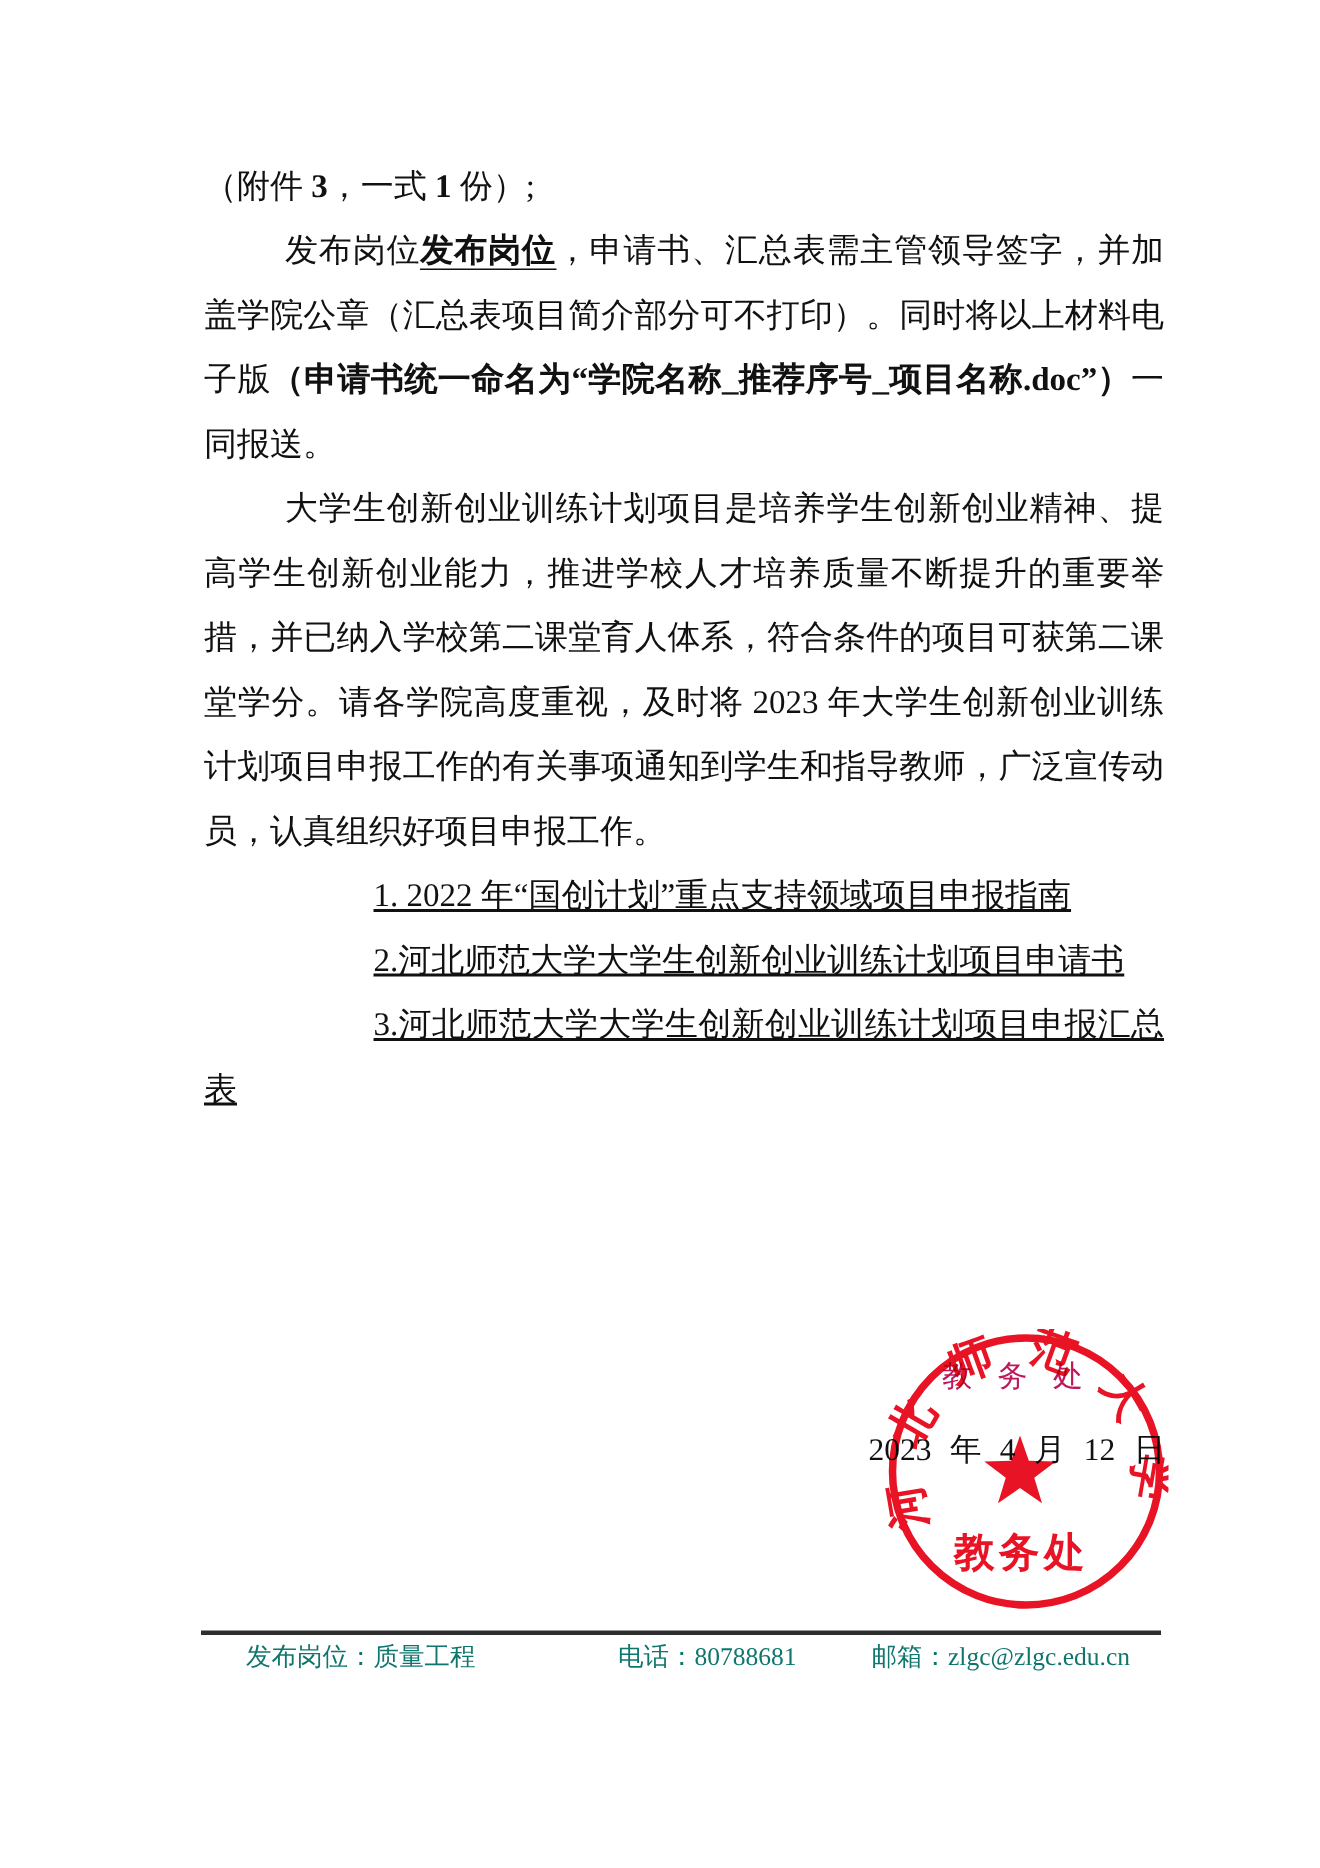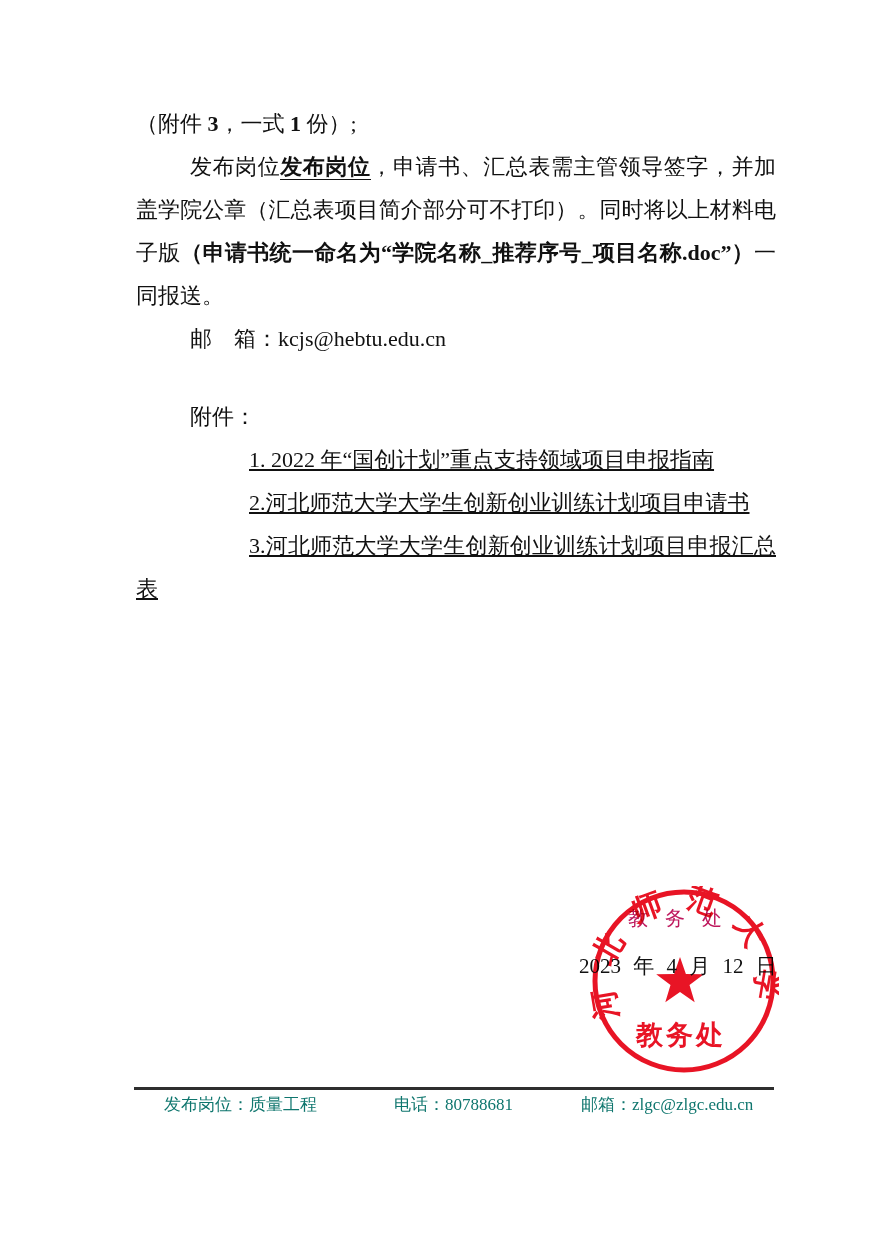--- a/index.html
+++ b/index.html
@@ -44,43 +44,38 @@
   .footer-rule{
     position:absolute;left:118px;top:1087px;width:640px;height:3px;
     background:#2e2e2e;
   }
   .footer-text{
     position:absolute;top:1093px;left:0;width:880px;height:24px;
     font-size:17px;color:#0f766e;
   }
   .footer-text span{position:absolute;top:0;white-space:nowrap;}
   .footer-pos{left:148px;}
-  .footer-phone{left:378px;text-align:right;}
+  .footer-phone{left:396px;text-align:right;}
   .footer-email{left:565px;}
 </style>
 </head>
 <body>
 
 <div class="page">
 
   <div class="doc-body">
 
     <p class="para"><span>（附件 </span><span class="bold">3</span><span>，一式 </span><span class="bold">1</span><span> 份）;</span></p>
 
     <p class="para indent"><span>发布岗位</span><span class="bold-underline">发布岗位</span><span>，申请书、汇总表需主管领导签字，并加盖学院公章（汇总表项目简介部分可不打印）。同时将以上材料电子版</span><span class="bold">（申请书统一命名为“学院名称_推荐序号_项目名称.doc”）</span><span>一同报送。</span></p>
 
+    <p class="para indent">大学生创新创业训练计划项目是培养学生创新创业精神、提高学生创新创业能力，推进学校人才培养质量不断提升的重要举措，并已纳入学校第二课堂育人体系，符合条件的项目可获第二课堂学分。请各学院高度重视，及时将 2023 年大学生创新创业训练计划项目申报工作的有关事项通知到学生和指导教师，广泛宣传动员，认真组织好项目申报工作。</p>
 
 
-    <div>
-      <span style="padding-left:54px;">邮　箱：kcjs@hebtu.edu.cn</span>
-    </div>
 
-    <div class="attach-label">
-      <span style="padding-left:54px;">附件：</span>
-    </div>
 
     <p class="attach-item">1. 2022 年“国创计划”重点支持领域项目申报指南</p>
     <p class="attach-item">2.河北师范大学大学生创新创业训练计划项目申请书</p>
     <p class="attach-item">3.河北师范大学大学生创新创业训练计划项目申报汇总表</p>
 
   </div>
 
   <div class="sign-dept">教 务 处</div>
   <div class="sign-date">2023 年 4 月 12 日</div>
 

